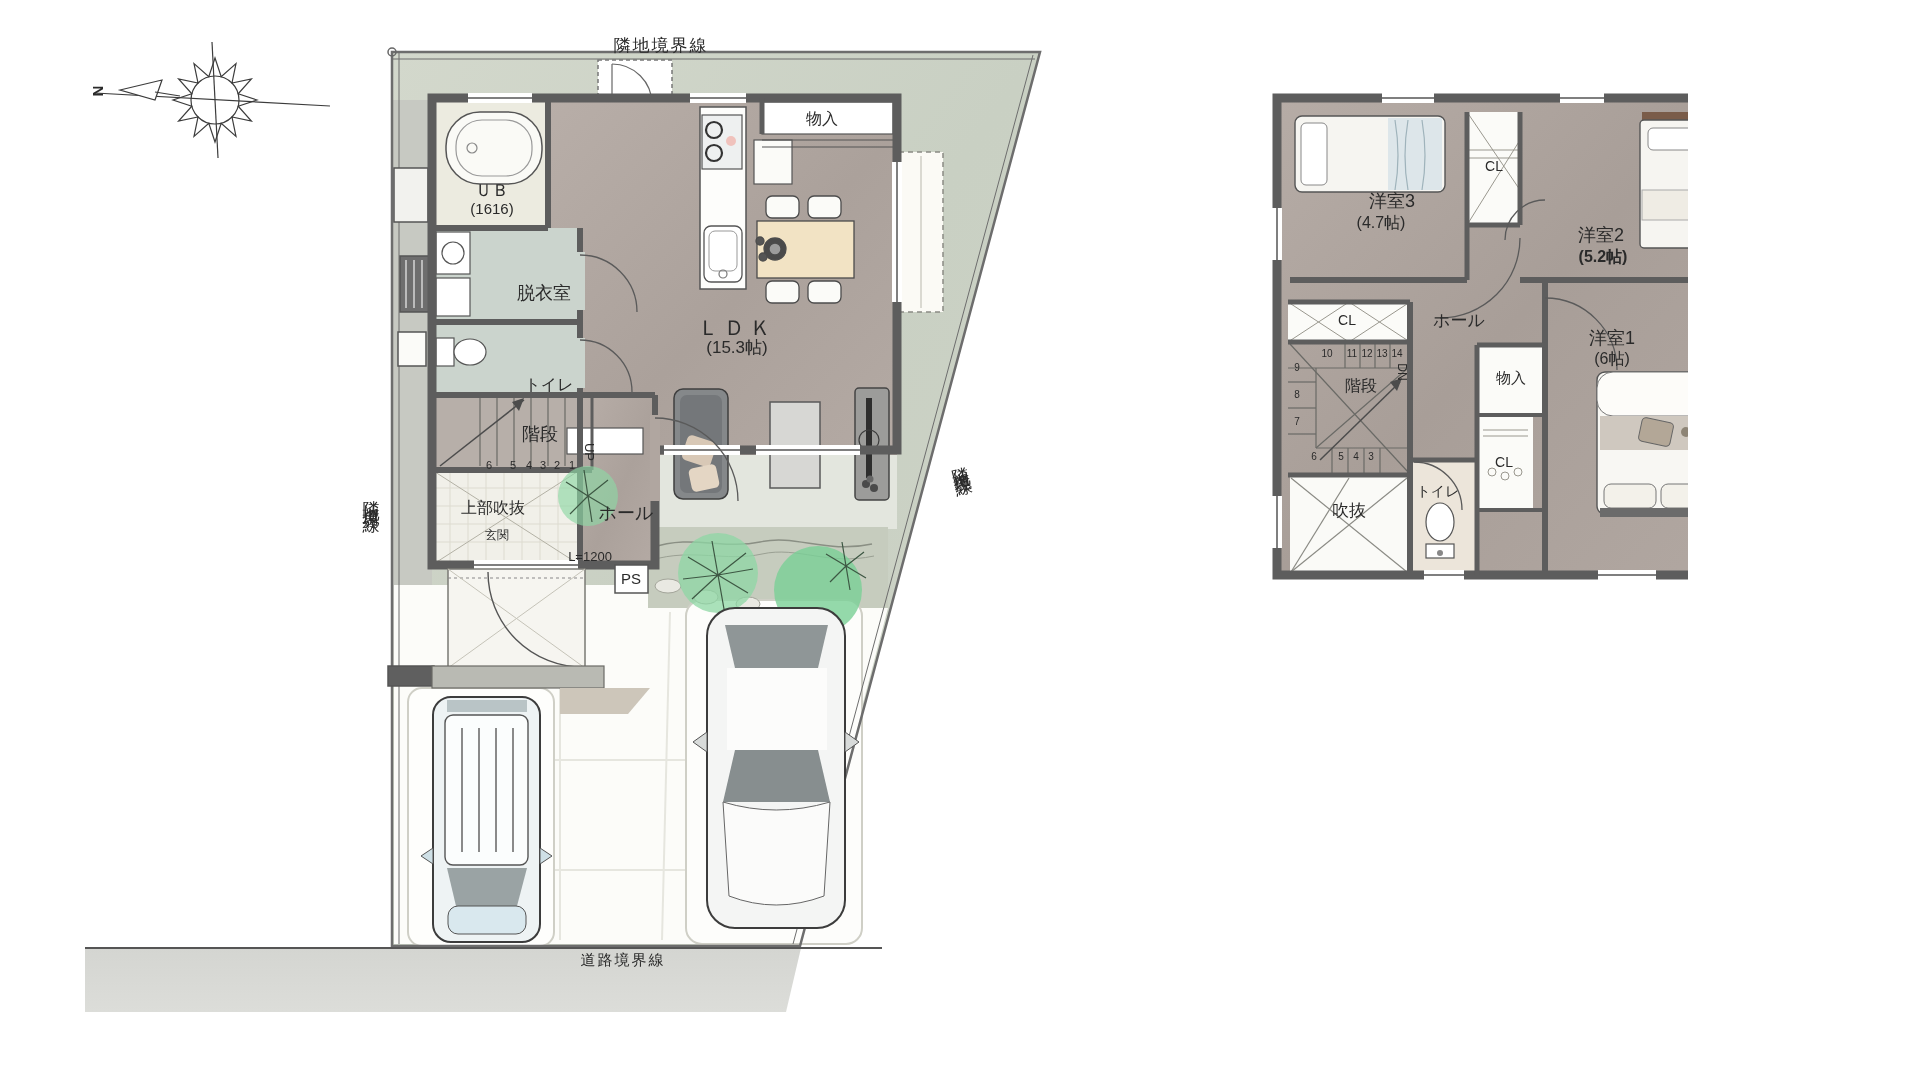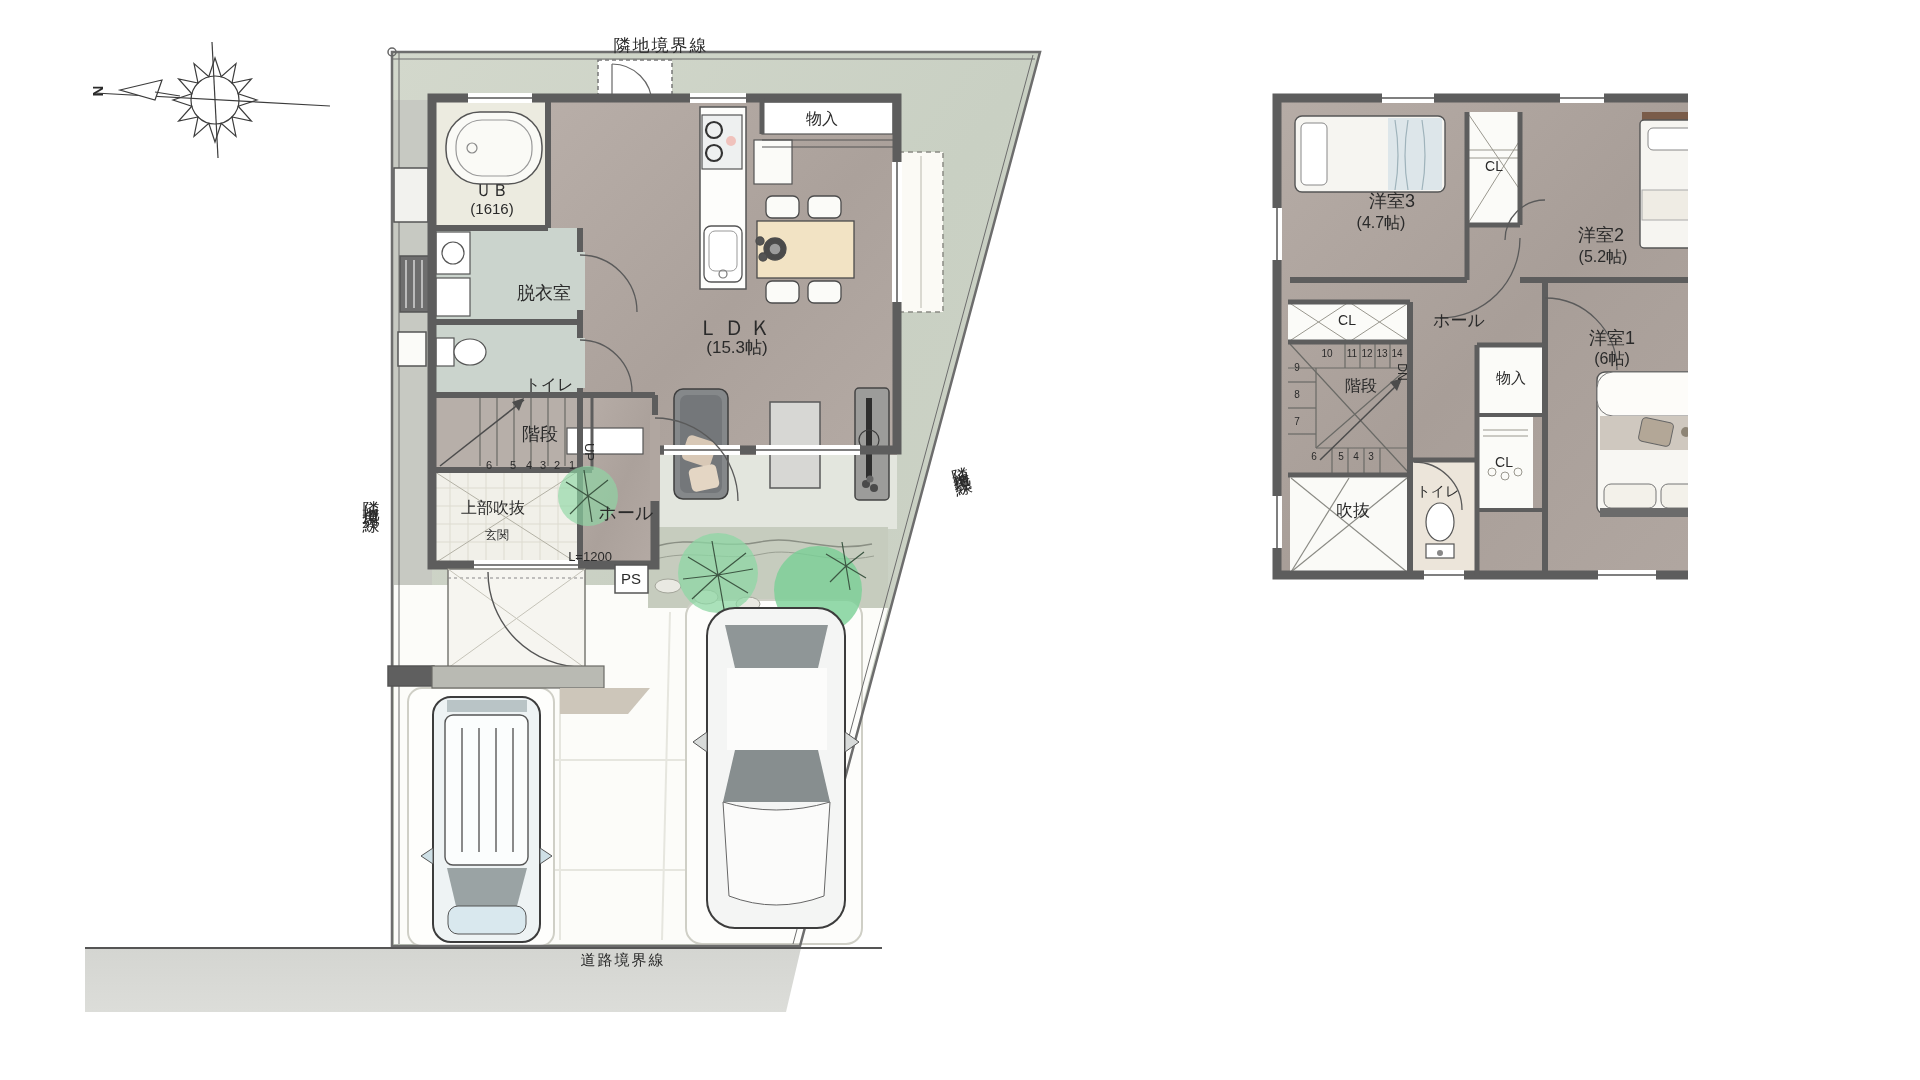--- a/index.html
+++ b/index.html
@@ -461,31 +461,31 @@
 <div class="lbl s13" style="left:590px;top:556px;">L=1200</div>
 <div class="lbl s15" style="left:631px;top:578px;">PS</div>
 <div class="lbl s21" style="left:737px;top:327px;">ＬＤＫ</div>
 <div class="lbl s17" style="left:737px;top:347px;">(15.3帖)</div>
 <div class="lbl s16" style="left:822px;top:119px;">物入</div>
 
 <div class="lbl s18" style="left:1378px;top:201px;margin-left:14px;">洋室3</div>
 <div class="lbl s16" style="left:1381px;top:223px;">(4.7帖)</div>
 <div class="lbl s14" style="left:1494px;top:166px;">CL</div>
 <div class="lbl s18" style="left:1601px;top:235px;">洋室2</div>
-<div class="lbl s16" style="left:1603px;top:257px;">(5.2帖)</div>
+<div class="lbl s16" style="left:1603px;top:257px;font-weight:bold;">(5.2帖)</div>
 <div class="lbl s14" style="left:1347px;top:320px;">CL</div>
 <div class="lbl s17" style="left:1459px;top:320px;">ホール</div>
 <div class="lbl s18" style="left:1612px;top:338px;">洋室1</div>
 <div class="lbl s16" style="left:1612px;top:359px;text-align:right;">(6帖)</div>
 <div class="lbl s16" style="left:1361px;top:386px;">階段</div>
 <div class="lbl s12 rot90" style="left:1402px;top:372px;">DN</div>
 <div class="lbl s15" style="left:1511px;top:377px;">物入</div>
 <div class="lbl s14" style="left:1504px;top:462px;">CL</div>
 <div class="lbl s14" style="left:1438px;top:491px;">トイレ</div>
-<div class="lbl s17" style="left:1349px;top:510px;padding-left:8px;">吹抜</div>
+<div class="lbl s17" style="left:1349px;top:510px;">吹抜</div>
 
 <div class="lbl s10" style="left:1327px;top:354px;">10</div>
 <div class="lbl s10" style="left:1352px;top:354px;">11</div>
 <div class="lbl s10" style="left:1367px;top:354px;">12</div>
 <div class="lbl s10" style="left:1382px;top:354px;">13</div>
 <div class="lbl s10" style="left:1397px;top:354px;">14</div>
 <div class="lbl s10" style="left:1297px;top:368px;">9</div>
 <div class="lbl s10" style="left:1297px;top:395px;">8</div>
 <div class="lbl s10" style="left:1297px;top:422px;">7</div>
 <div class="lbl s10" style="left:1314px;top:457px;">6</div>

